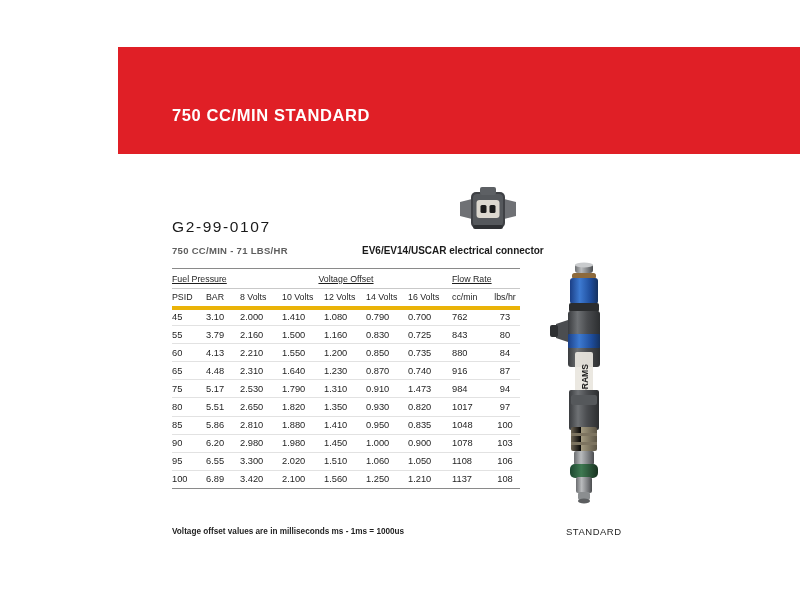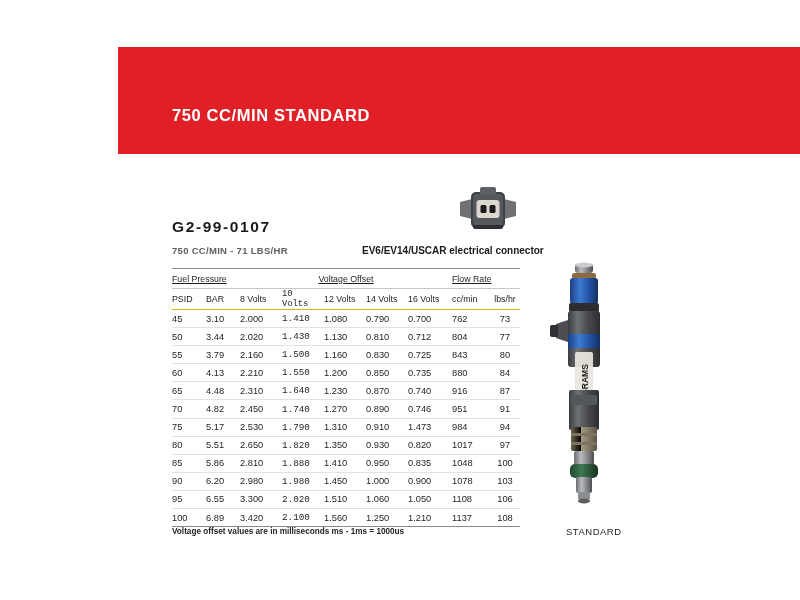--- a/index.html
+++ b/index.html
@@ -39,21 +39,21 @@
     color: #ffffff;
     white-space: nowrap;
   }
 
   
   .part-number {
     position: absolute;
     left: 172px;
     top: 218px;
     font-size: 15.5px;
-    font-weight: bold;
+    font-weight: normal;
     letter-spacing: 1.6px;
     color: #1a1a1a;
     white-space: nowrap;
   }
   .part-sub {
     position: absolute;
     left: 172px;
     top: 245px;
     font-size: 9.5px;
     font-weight: bold;
@@ -109,34 +109,34 @@
     text-decoration: underline;
   }
   .grp-fuel { }
   .grp-volt { text-align: center !important; }
   .grp-flow { text-align: right; }
   .hdr-row td {
     font-size: 8.8px;
     font-weight: bold;
     height: 19px;
     vertical-align: middle;
-    border-bottom: 1px solid #eab308;
+    border-bottom: 4px solid #eab308;
     color: #1f1f1f;
   }
   .data-row td {
     height: 18.1px;
     vertical-align: middle;
     border-bottom: 1px solid #e2e2e2;
     font-size: 9.3px;
   }
   .data-row:last-child td { border-bottom: 1px solid #8a8a8a; }
   .c-psid { width: 34px; padding-left: 2px; }
   .c-bar  { width: 34px; }
   .c-v8   { width: 42px; }
-  .c-v10  { width: 42px; font-family: Liberation Mono, monospace; }
+  .c-v10  { width: 42px; }
   .c-v12  { width: 42px; }
   .c-v14  { width: 42px; }
   .c-v16  { width: 44px; }
   .c-cc   { width: 38px; text-align: center; }
   .c-lb   { width: 30px; text-align: center !important; }
 
   .footnote {
     position: absolute;
     left: 172px;
     top: 527px;
@@ -221,31 +221,20 @@
           <td class="c-bar">3.10</td>
           <td class="c-v8">2.000</td>
           <td class="c-v10">1.410</td>
           <td class="c-v12">1.080</td>
           <td class="c-v14">0.790</td>
           <td class="c-v16">0.700</td>
           <td class="c-cc">762</td>
           <td class="c-lb">73</td>
         </tr>
         <tr class="data-row">
-          <td class="c-psid">50</td>
-          <td class="c-bar">3.44</td>
-          <td class="c-v8">2.020</td>
-          <td class="c-v10">1.430</td>
-          <td class="c-v12">1.130</td>
-          <td class="c-v14">0.810</td>
-          <td class="c-v16">0.712</td>
-          <td class="c-cc">804</td>
-          <td class="c-lb">77</td>
-        </tr>
-        <tr class="data-row">
           <td class="c-psid">55</td>
           <td class="c-bar">3.79</td>
           <td class="c-v8">2.160</td>
           <td class="c-v10">1.500</td>
           <td class="c-v12">1.160</td>
           <td class="c-v14">0.830</td>
           <td class="c-v16">0.725</td>
           <td class="c-cc">843</td>
           <td class="c-lb">80</td>
         </tr>
@@ -263,31 +252,20 @@
         <tr class="data-row">
           <td class="c-psid">65</td>
           <td class="c-bar">4.48</td>
           <td class="c-v8">2.310</td>
           <td class="c-v10">1.640</td>
           <td class="c-v12">1.230</td>
           <td class="c-v14">0.870</td>
           <td class="c-v16">0.740</td>
           <td class="c-cc">916</td>
           <td class="c-lb">87</td>
-        </tr>
-        <tr class="data-row">
-          <td class="c-psid">70</td>
-          <td class="c-bar">4.82</td>
-          <td class="c-v8">2.450</td>
-          <td class="c-v10">1.740</td>
-          <td class="c-v12">1.270</td>
-          <td class="c-v14">0.890</td>
-          <td class="c-v16">0.746</td>
-          <td class="c-cc">951</td>
-          <td class="c-lb">91</td>
         </tr>
         <tr class="data-row">
           <td class="c-psid">75</td>
           <td class="c-bar">5.17</td>
           <td class="c-v8">2.530</td>
           <td class="c-v10">1.790</td>
           <td class="c-v12">1.310</td>
           <td class="c-v14">0.910</td>
           <td class="c-v16">1.473</td>
           <td class="c-cc">984</td>

